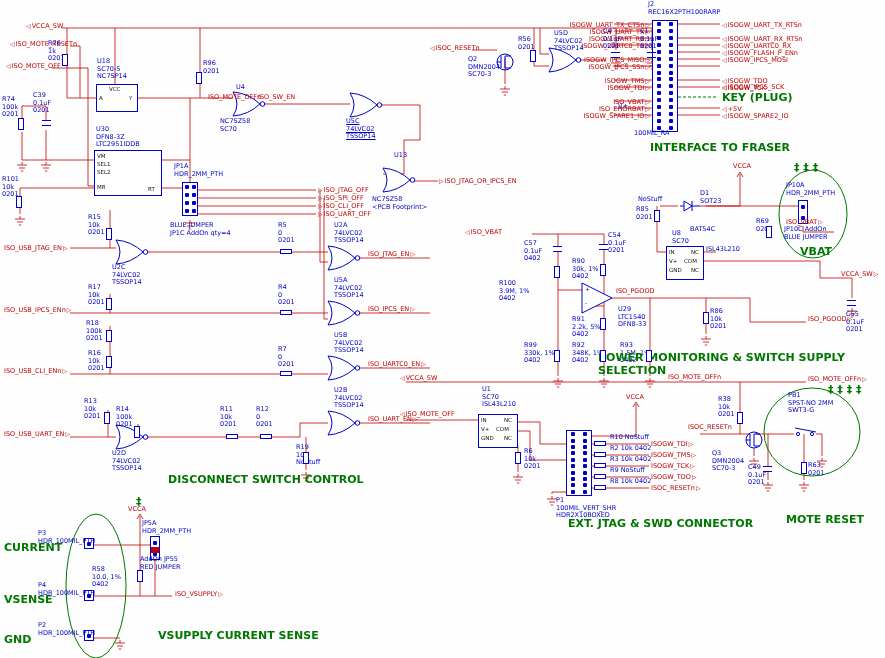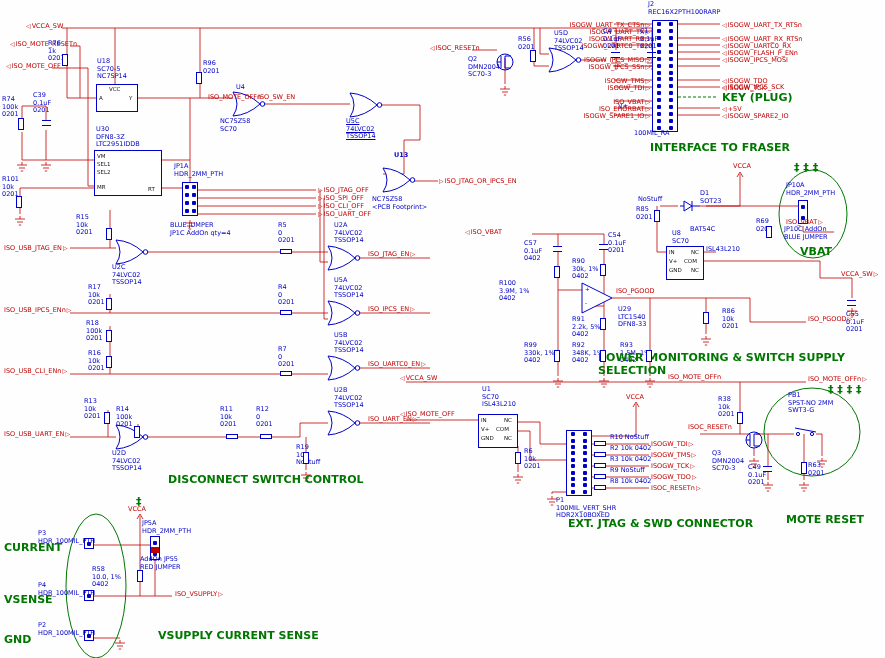--- a/index.html
+++ b/index.html
@@ -345,28 +345,28 @@
 0201</div>
       <div class="lbl comp" style="left: 640px; top: 28px;">C1
 0.1uF
 0201</div>
       <div class="lbl comp" style="left: 468px; top: 56px;">Q2
 DMN2004
 SC70-3</div>
       <div class="lbl comp" style="left: 346px; top: 118px; text-decoration: underline;">U5C
 74LVC02
 TSSOP14</div>
-      <div class="lbl comp" style="left: 394px; top: 152px; font-weight: bold;">U13</div>
+      <div class="lbl comp" style="left: 394px; top: 152px;">U13</div>
       <div class="lbl comp" style="left: 372px; top: 196px;">NC7SZ58
 &lt;PCB Footprint&gt;</div>
       <div class="lbl comp" style="left: 174px; top: 163px;">JP1A
 HDR_2MM_PTH</div>
       <div class="lbl comp" style="left: 170px; top: 222px;">BLUE JUMPER
 JP1C AddOn qty=4</div>
-      <div class="lbl comp" style="left: 76px; top: 214px;">R15
+      <div class="lbl comp" style="left: 88px; top: 214px;">R15
 10k
 0201</div>
       <div class="lbl comp" style="left: 112px; top: 264px;">U2C
 74LVC02
 TSSOP14</div>
       <div class="lbl comp" style="left: 278px; top: 222px;">R5
 0
 0201</div>
       <div class="lbl comp" style="left: 334px; top: 222px;">U2A
 74LVC02
@@ -452,21 +452,21 @@
 0402</div>
       <div class="lbl comp" style="left: 524px; top: 342px;">R99
 330k, 1%
 0402</div>
       <div class="lbl comp" style="left: 572px; top: 342px;">R92
 348K, 1%
 0402</div>
       <div class="lbl comp" style="left: 620px; top: 342px;">R93
 1.5M, 1%
 0402</div>
-      <div class="lbl comp" style="left: 710px; top: 308px; padding-left: 12px;">R86
+      <div class="lbl comp" style="left: 710px; top: 308px;">R86
 10k
 0201</div>
       <div class="lbl comp" style="left: 846px; top: 284px; margin-top: 27px;">C55
 0.1uF
 0201</div>
       <div class="lbl comp" style="left: 482px; top: 386px;">U1
 SC70
 ISL43L210</div>
       <div class="lbl comp" style="left: 524px; top: 448px;">R6
 10k

